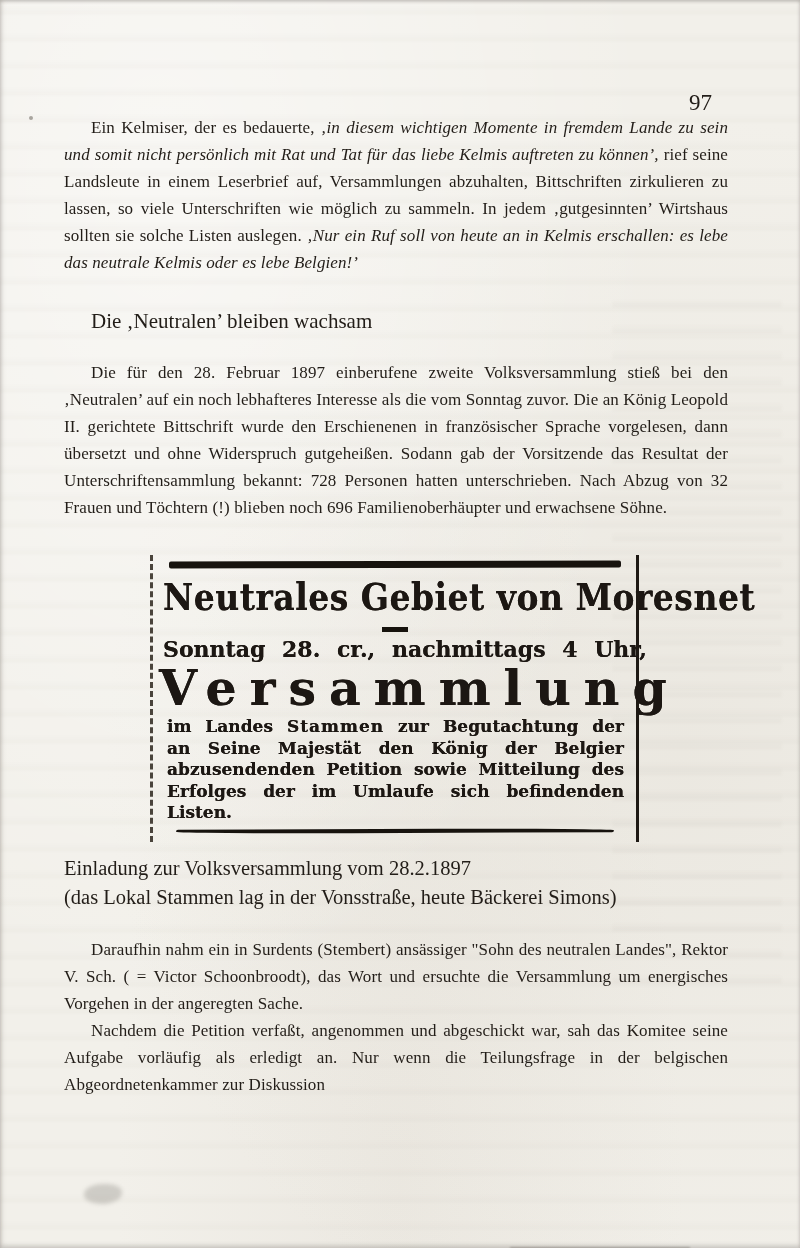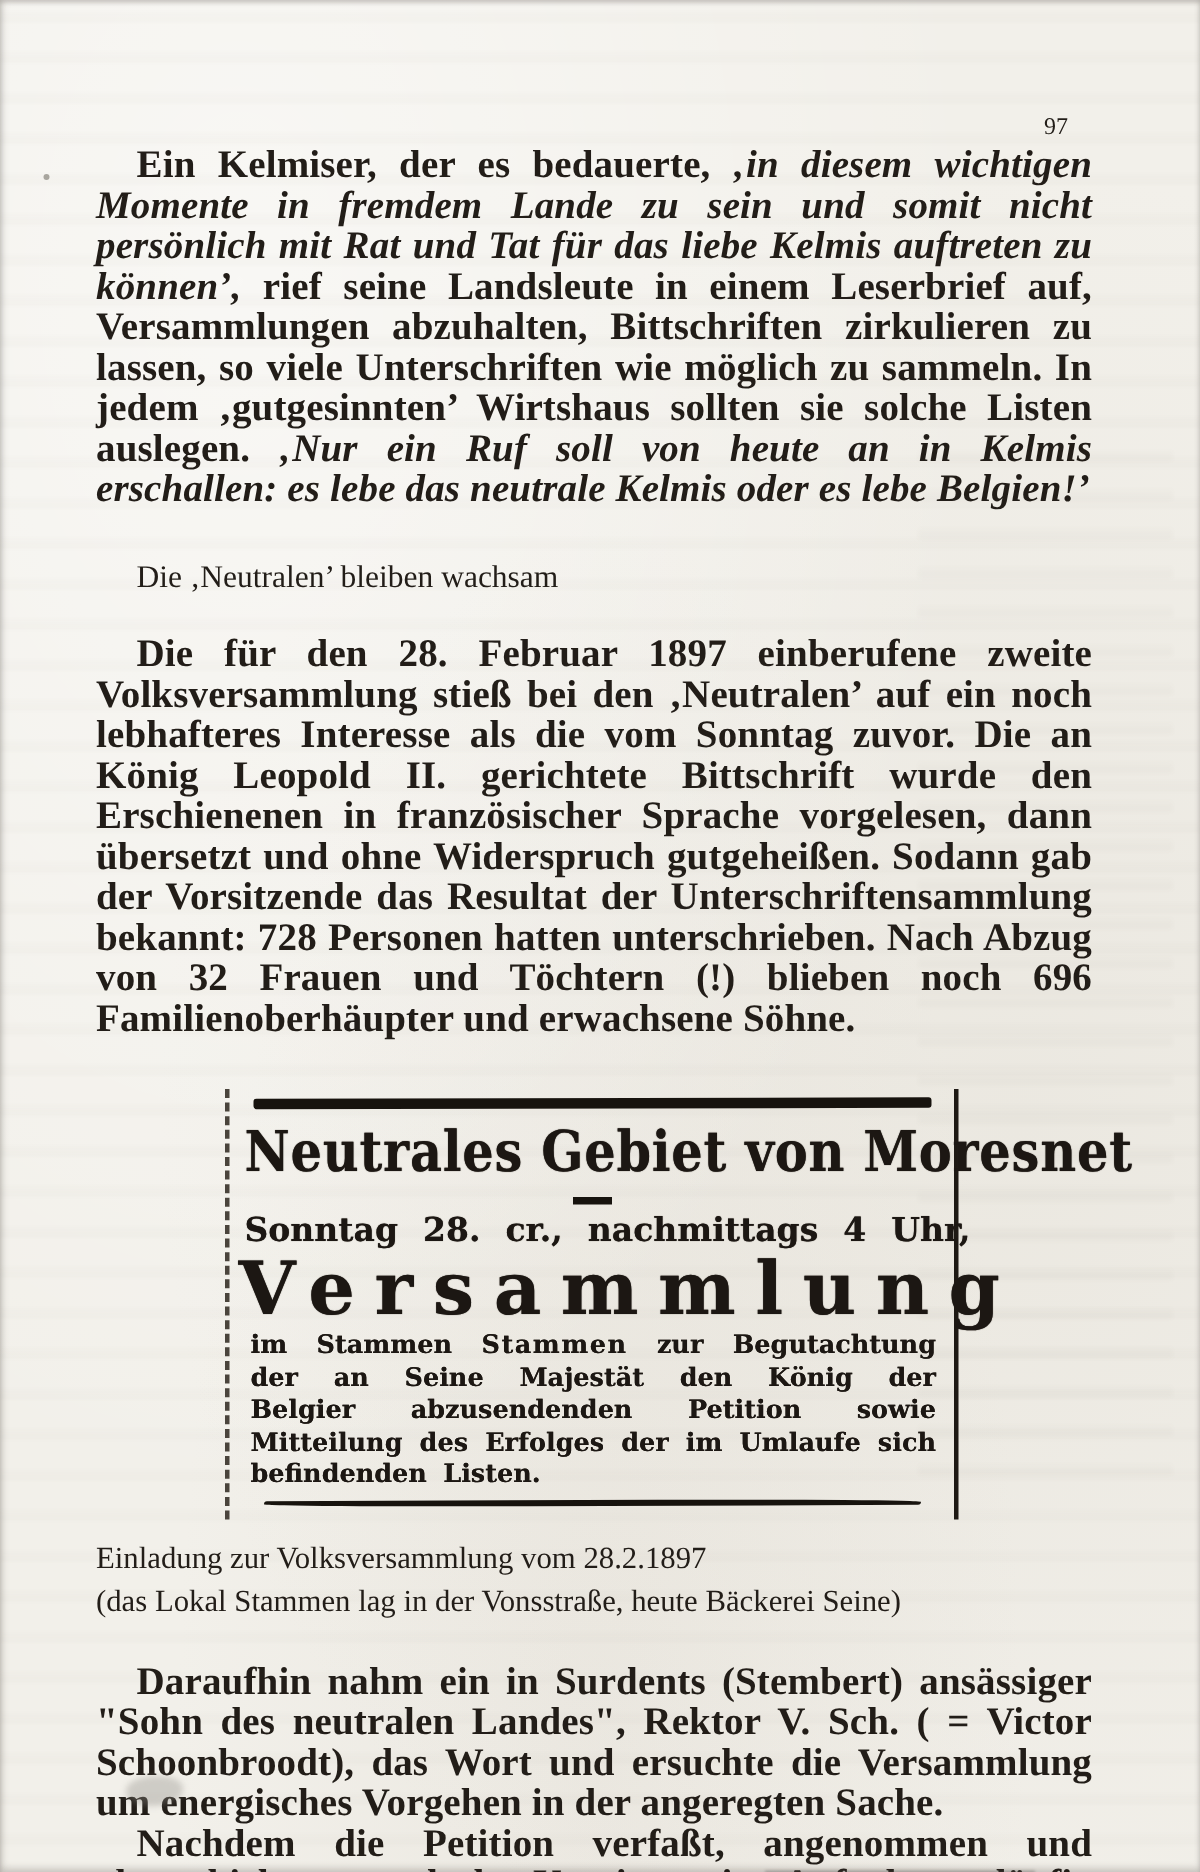--- a/index.html
+++ b/index.html
@@ -34,31 +34,30 @@
     position:absolute;top:300px;right:18px;width:170px;height:700px;
     background:repeating-linear-gradient(0deg,
       transparent 0px, transparent 16px,
       rgba(110,100,85,.5) 18px, transparent 26px);
     opacity:.08;filter:blur(1.5px);pointer-events:none;
   }
   .content{
     position:absolute;left:64px;top:0;width:664px;
   }
   .page-number{
-    margin-top:72px;
+    margin-top:90px;
     text-align:right;
     padding-right:16px;
-    font-size:16px;line-height:26px;
+    font-size:23px;line-height:26px;
   }
   .body-par{
     margin:0;
-    font-size:26px;line-height:27px;
+    font-size:17px;line-height:27px;
     text-align:justify;
     letter-spacing:.1px;
-    font-weight:bold;
   }
   .indent{text-indent:27px;}
   .first-par{margin-top:-2px;}
   h2.section-heading{
     margin:32px 0 0 27px;
     font-size:21px;line-height:27px;font-weight:normal;
   }
   .par-2{margin-top:24px;}
   .par-3{margin-top:24px;}
   .par-4{margin-top:0;}
@@ -162,27 +161,27 @@
 
     <p class="body-par indent par-2">Die für den 28. Februar 1897 einberufene zweite Volksversammlung stieß bei den ‚Neutralen’ auf ein noch lebhafteres Interesse als die vom Sonntag zuvor. Die an König Leopold II. gerichtete Bittschrift wurde den Erschienenen in französischer Sprache vorgelesen, dann übersetzt und ohne Widerspruch gutgeheißen. Sodann gab der Vorsitzende das Resultat der Unterschriftensammlung bekannt: 728 Personen hatten unterschrieben. Nach Abzug von 32 Frauen und Töchtern (!) blieben noch 696 Familienoberhäupter und erwachsene Söhne.</p>
 
     <figure class="advert-figure">
       <div class="advert">
         <div class="ad-toprule"></div>
         <div class="ad-headline">Neutrales Gebiet von Moresnet</div>
         <div class="ad-dash"></div>
         <div class="ad-date">Sonntag 28. cr., nachmittags 4 Uhr,</div>
         <div class="ad-title">Versammlung</div>
-        <p class="ad-body"><span>im Stammen </span><strong>Stammen</strong><span> zur Begutachtung der an Seine Majestät den König der Belgier abzusendenden Petition sowie Mitteilung des Erfolges der im Umlaufe sich befindenden Listen.</span></p>
+        <p class="ad-body"><span>im Landes </span><strong>Stammen</strong><span> zur Begutachtung der an Seine Majestät den König der Belgier abzusendenden Petition sowie Mitteilung des Erfolges der im Umlaufe sich befindenden Listen.</span></p>
         <div class="ad-bottomrule"></div>
         <div class="ad-bottom-space"></div>
       </div>
       <figcaption class="advert-caption">
         <div>Einladung zur Volksversammlung vom 28.2.1897</div>
-        <div>(das Lokal Stammen lag in der Vonsstraße, heute Bäckerei Seine)</div>
+        <div>(das Lokal Stammen lag in der Vonsstraße, heute Bäckerei Simons)</div>
       </figcaption>
     </figure>
 
     <p class="body-par indent par-3">Daraufhin nahm ein in Surdents (Stembert) ansässiger "Sohn des neutralen Landes", Rektor V. Sch. ( = Victor Schoonbroodt), das Wort und ersuchte die Versammlung um energisches Vorgehen in der angeregten Sache.</p>
 
     <p class="body-par indent par-4">Nachdem die Petition verfaßt, angenommen und abgeschickt war, sah das Komitee seine Aufgabe vorläufig als erledigt an. Nur wenn die Teilungsfrage in der belgischen Abgeordnetenkammer zur Diskussion</p>
 
   </div>
 
   <div class="smudge"></div>

